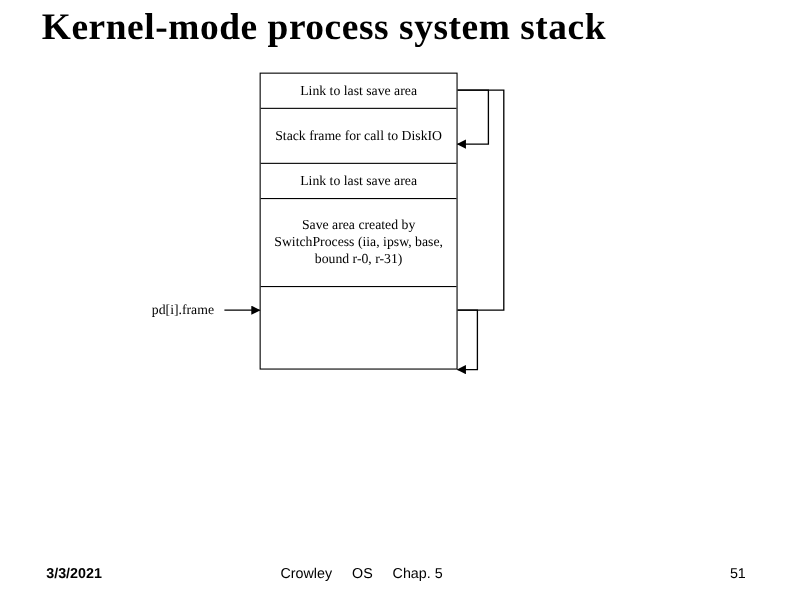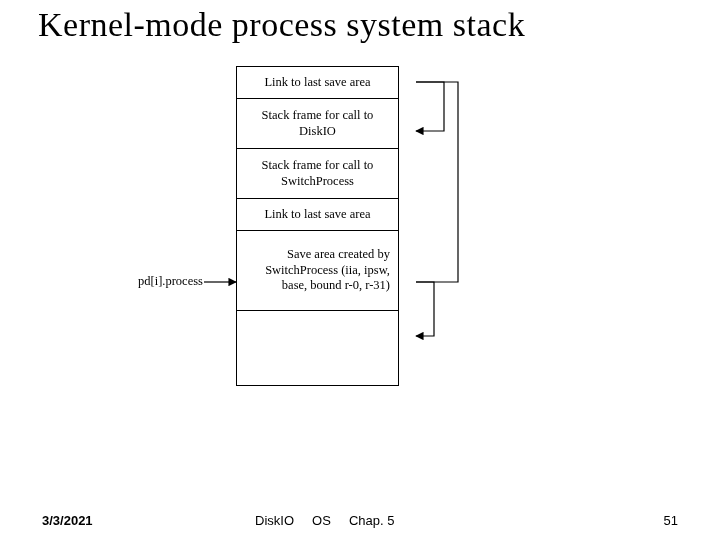--- a/index.html
+++ b/index.html
@@ -12,35 +12,35 @@
     color: #000;
     position: relative;
     overflow: hidden;
   }
   .title {
     position: absolute;
     top: 6px;
     left: 38px;
     right: 20px;
     font-size: 34px;
-    font-weight: 400;
+    font-weight: 700;
     letter-spacing: 0.5px;
   }
   .stage {
     position: absolute;
     top: 60px;
     left: 0;
     width: 720px;
     height: 440px;
   }
   .stack {
     position: absolute;
     left: 236px;
     top: 6px;
-    width: 163px;
+    width: 180px;
     border: 1px solid #000;
     box-sizing: border-box;
   }
   .cell {
     border-bottom: 1px solid #000;
     box-sizing: border-box;
     display: flex;
     align-items: center;
     justify-content: center;
     text-align: center;
@@ -48,21 +48,21 @@
     font-size: 12.5px;
     line-height: 1.25;
     padding: 4px 8px;
   }
   .cell:last-child { border-bottom: none; }
   .c0 { height: 32px; }
   .c1 { height: 66px; }
   .c2 { height: 50px; }
   .c3 { height: 50px; }
   .c4 { height: 32px; }
-  .c5 { height: 80px; text-align: right; }
+  .c5 { height: 80px; }
   .c6 { height: 74px; }
 
   .side-label {
     position: absolute;
     font-size: 12.5px;
     font-family: "Times New Roman", Times, serif;
     white-space: nowrap;
   }
 
   .footer {
@@ -88,27 +88,26 @@
 </head>
 <body>
 
 <div class="title">Kernel-mode process system stack</div>
 
 <div class="stage">
 
   <div class="stack">
     <div class="cell c0">Link to last save area</div>
     <div class="cell c2">Stack frame for call to DiskIO</div>
-    <div class="cell c3">Stack frame for call to SwitchProcess</div>
     <div class="cell c4">Link to last save area</div>
     <div class="cell c5">Save area created by SwitchProcess (iia, ipsw, base, bound r-0, r-31)</div>
     <div class="cell c6"></div>
   </div>
 
-  <span class="side-label" style="left:138px; top:214px;">pd[i].process</span>
+  <span class="side-label" style="left:138px; top:214px;">pd[i].frame</span>
 
   <svg class="overlay" viewBox="0 0 720 440">
     <defs>
       <marker id="ah" viewBox="0 0 10 10" refX="9" refY="5" markerWidth="7" markerHeight="7" orient="auto-start-reverse">
         <path d="M 0 0 L 10 5 L 0 10 z" fill="#000"></path>
       </marker>
     </defs>
 
     <line x1="204" y1="222" x2="236" y2="222" stroke="#000" stroke-width="1.2" marker-end="url(#ah)"></line>
 
@@ -117,18 +116,18 @@
     <polyline points="416,222 434,222 434,276 416,276" fill="none" stroke="#000" stroke-width="1.2" marker-end="url(#ah)"></polyline>
 
     <polyline points="416,22 458,22 458,222 416,222" fill="none" stroke="#000" stroke-width="1.2"></polyline>
   </svg>
 
 </div>
 
 <div class="footer">
   <span class="date">3/3/2021</span>
   <span class="mid">
-    <span>DiskIO</span>&nbsp;&nbsp;&nbsp;&nbsp;
+    <span>Crowley</span>&nbsp;&nbsp;&nbsp;&nbsp;
     <span>OS</span>&nbsp;&nbsp;&nbsp;&nbsp;
     <span>Chap. 5</span>
   </span>
   <span class="page">51</span>
 </div>
 
 </body></html>

